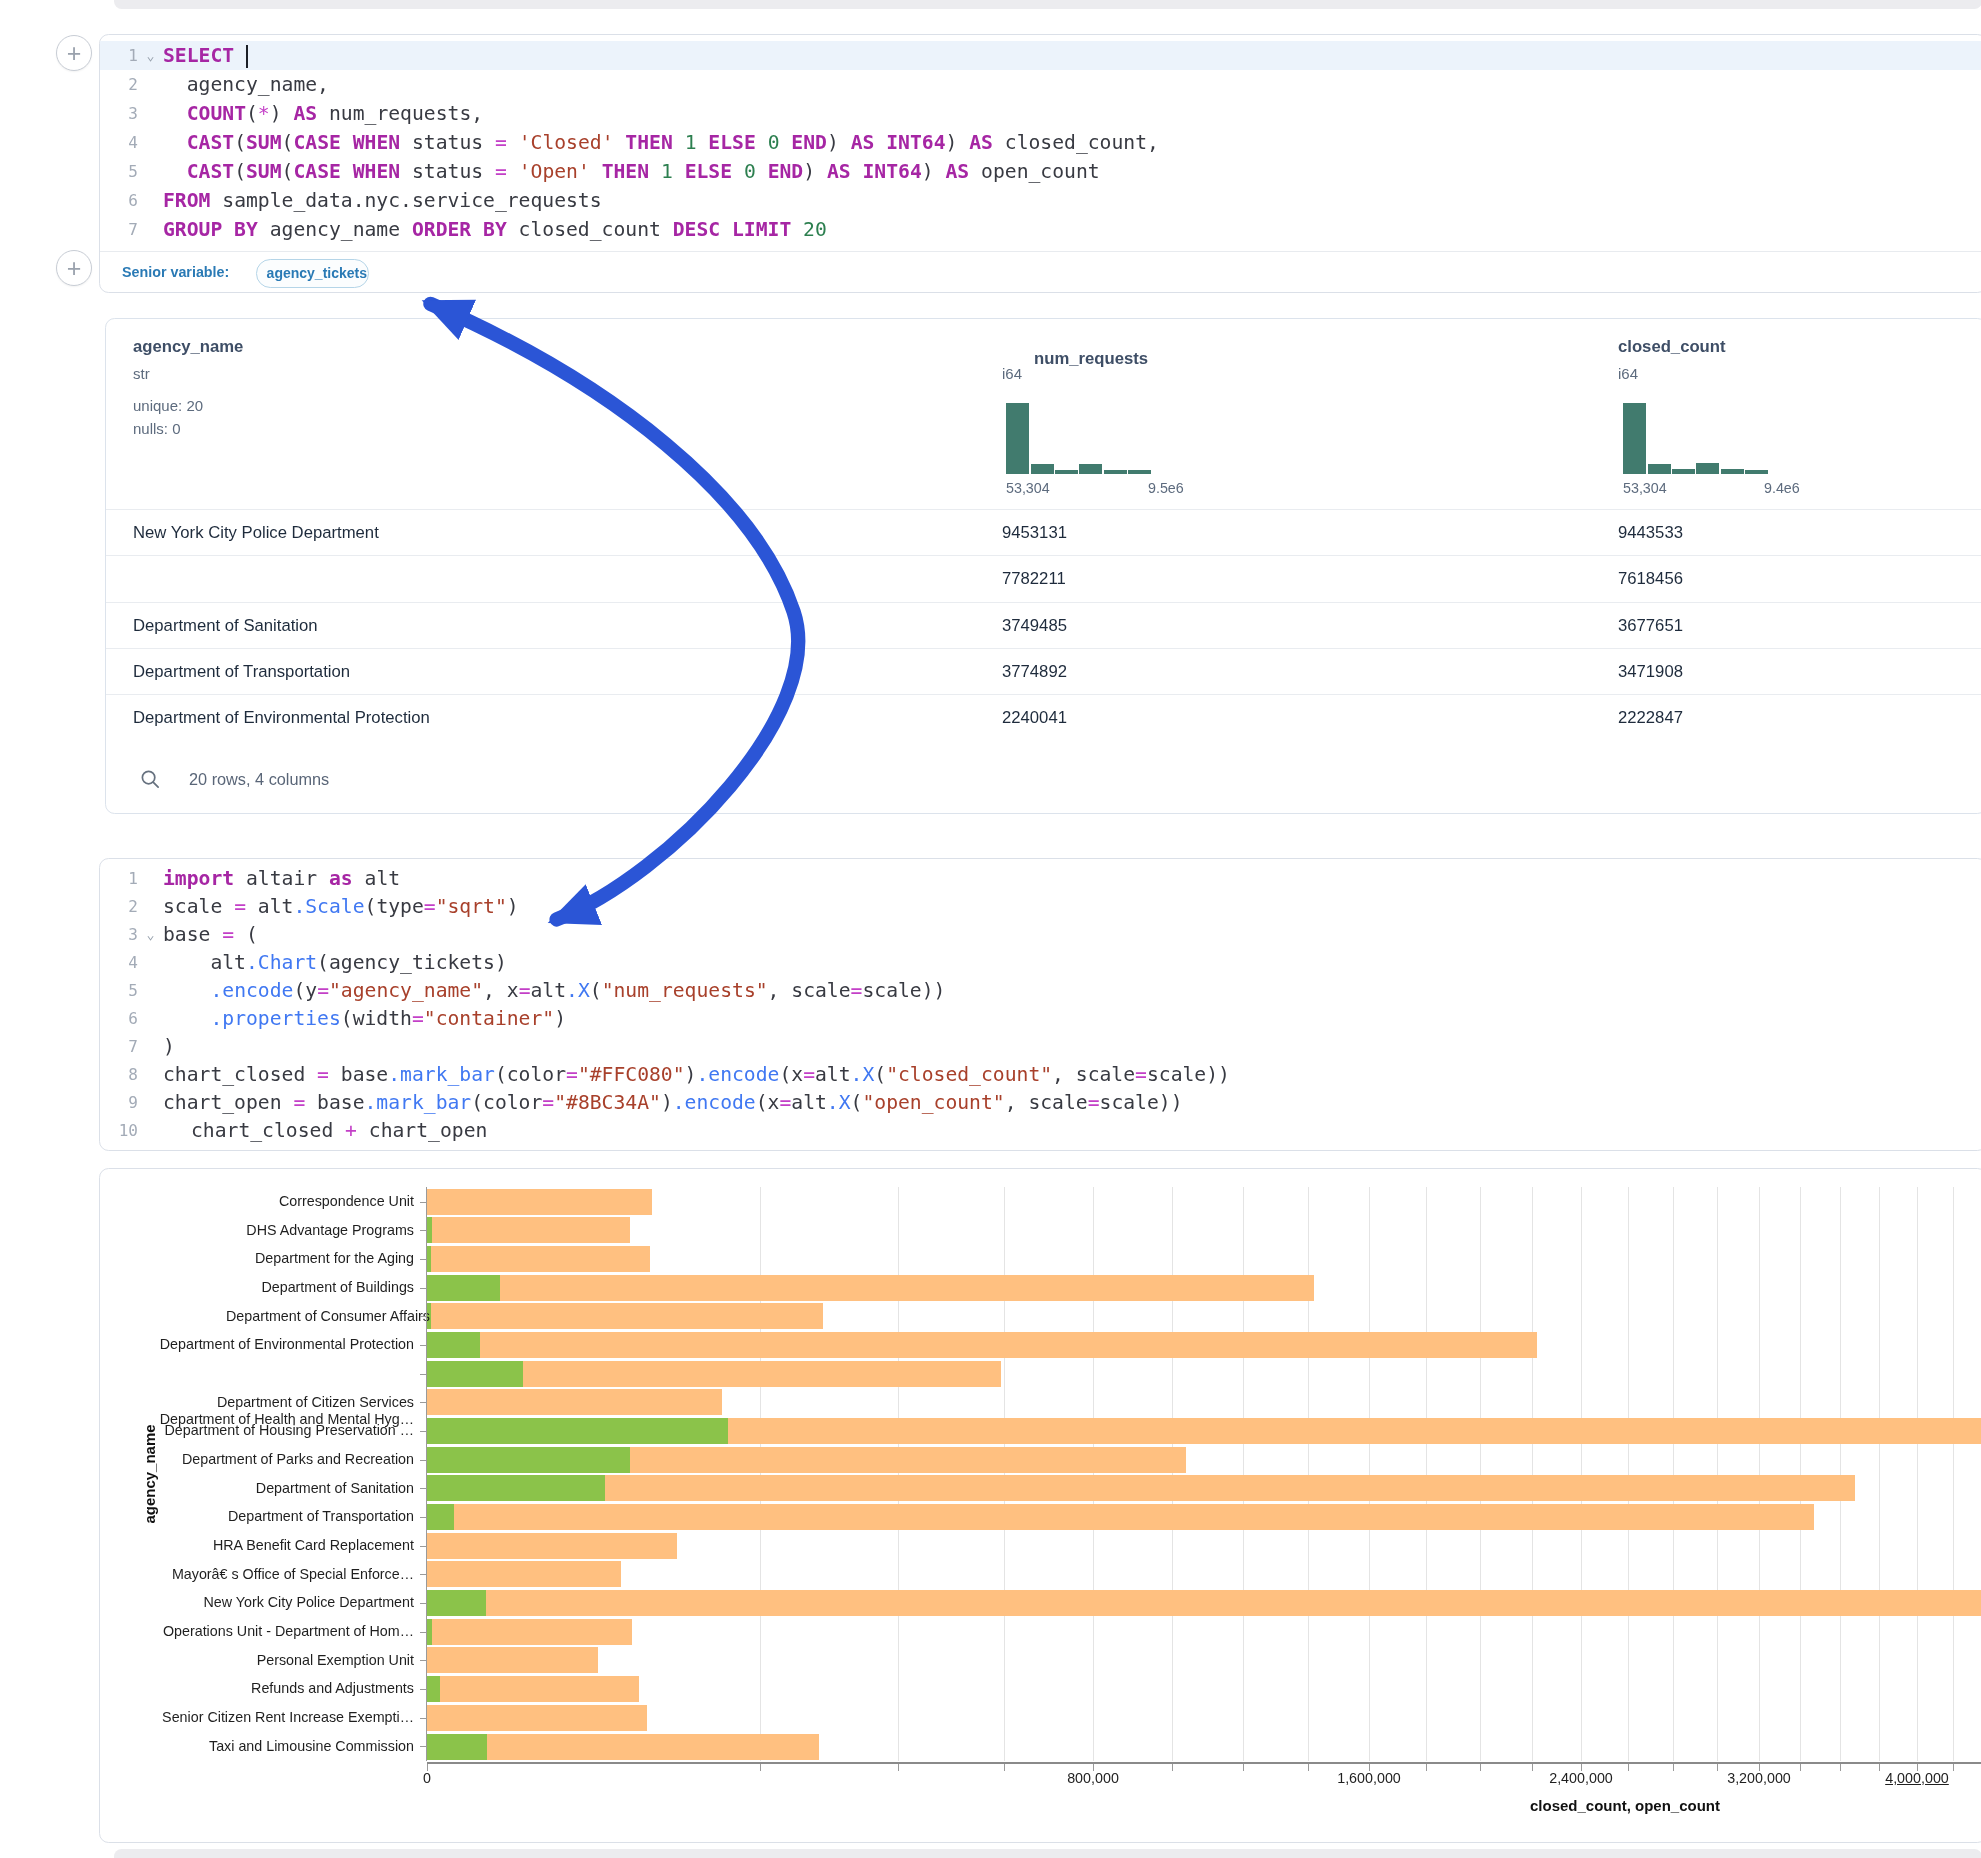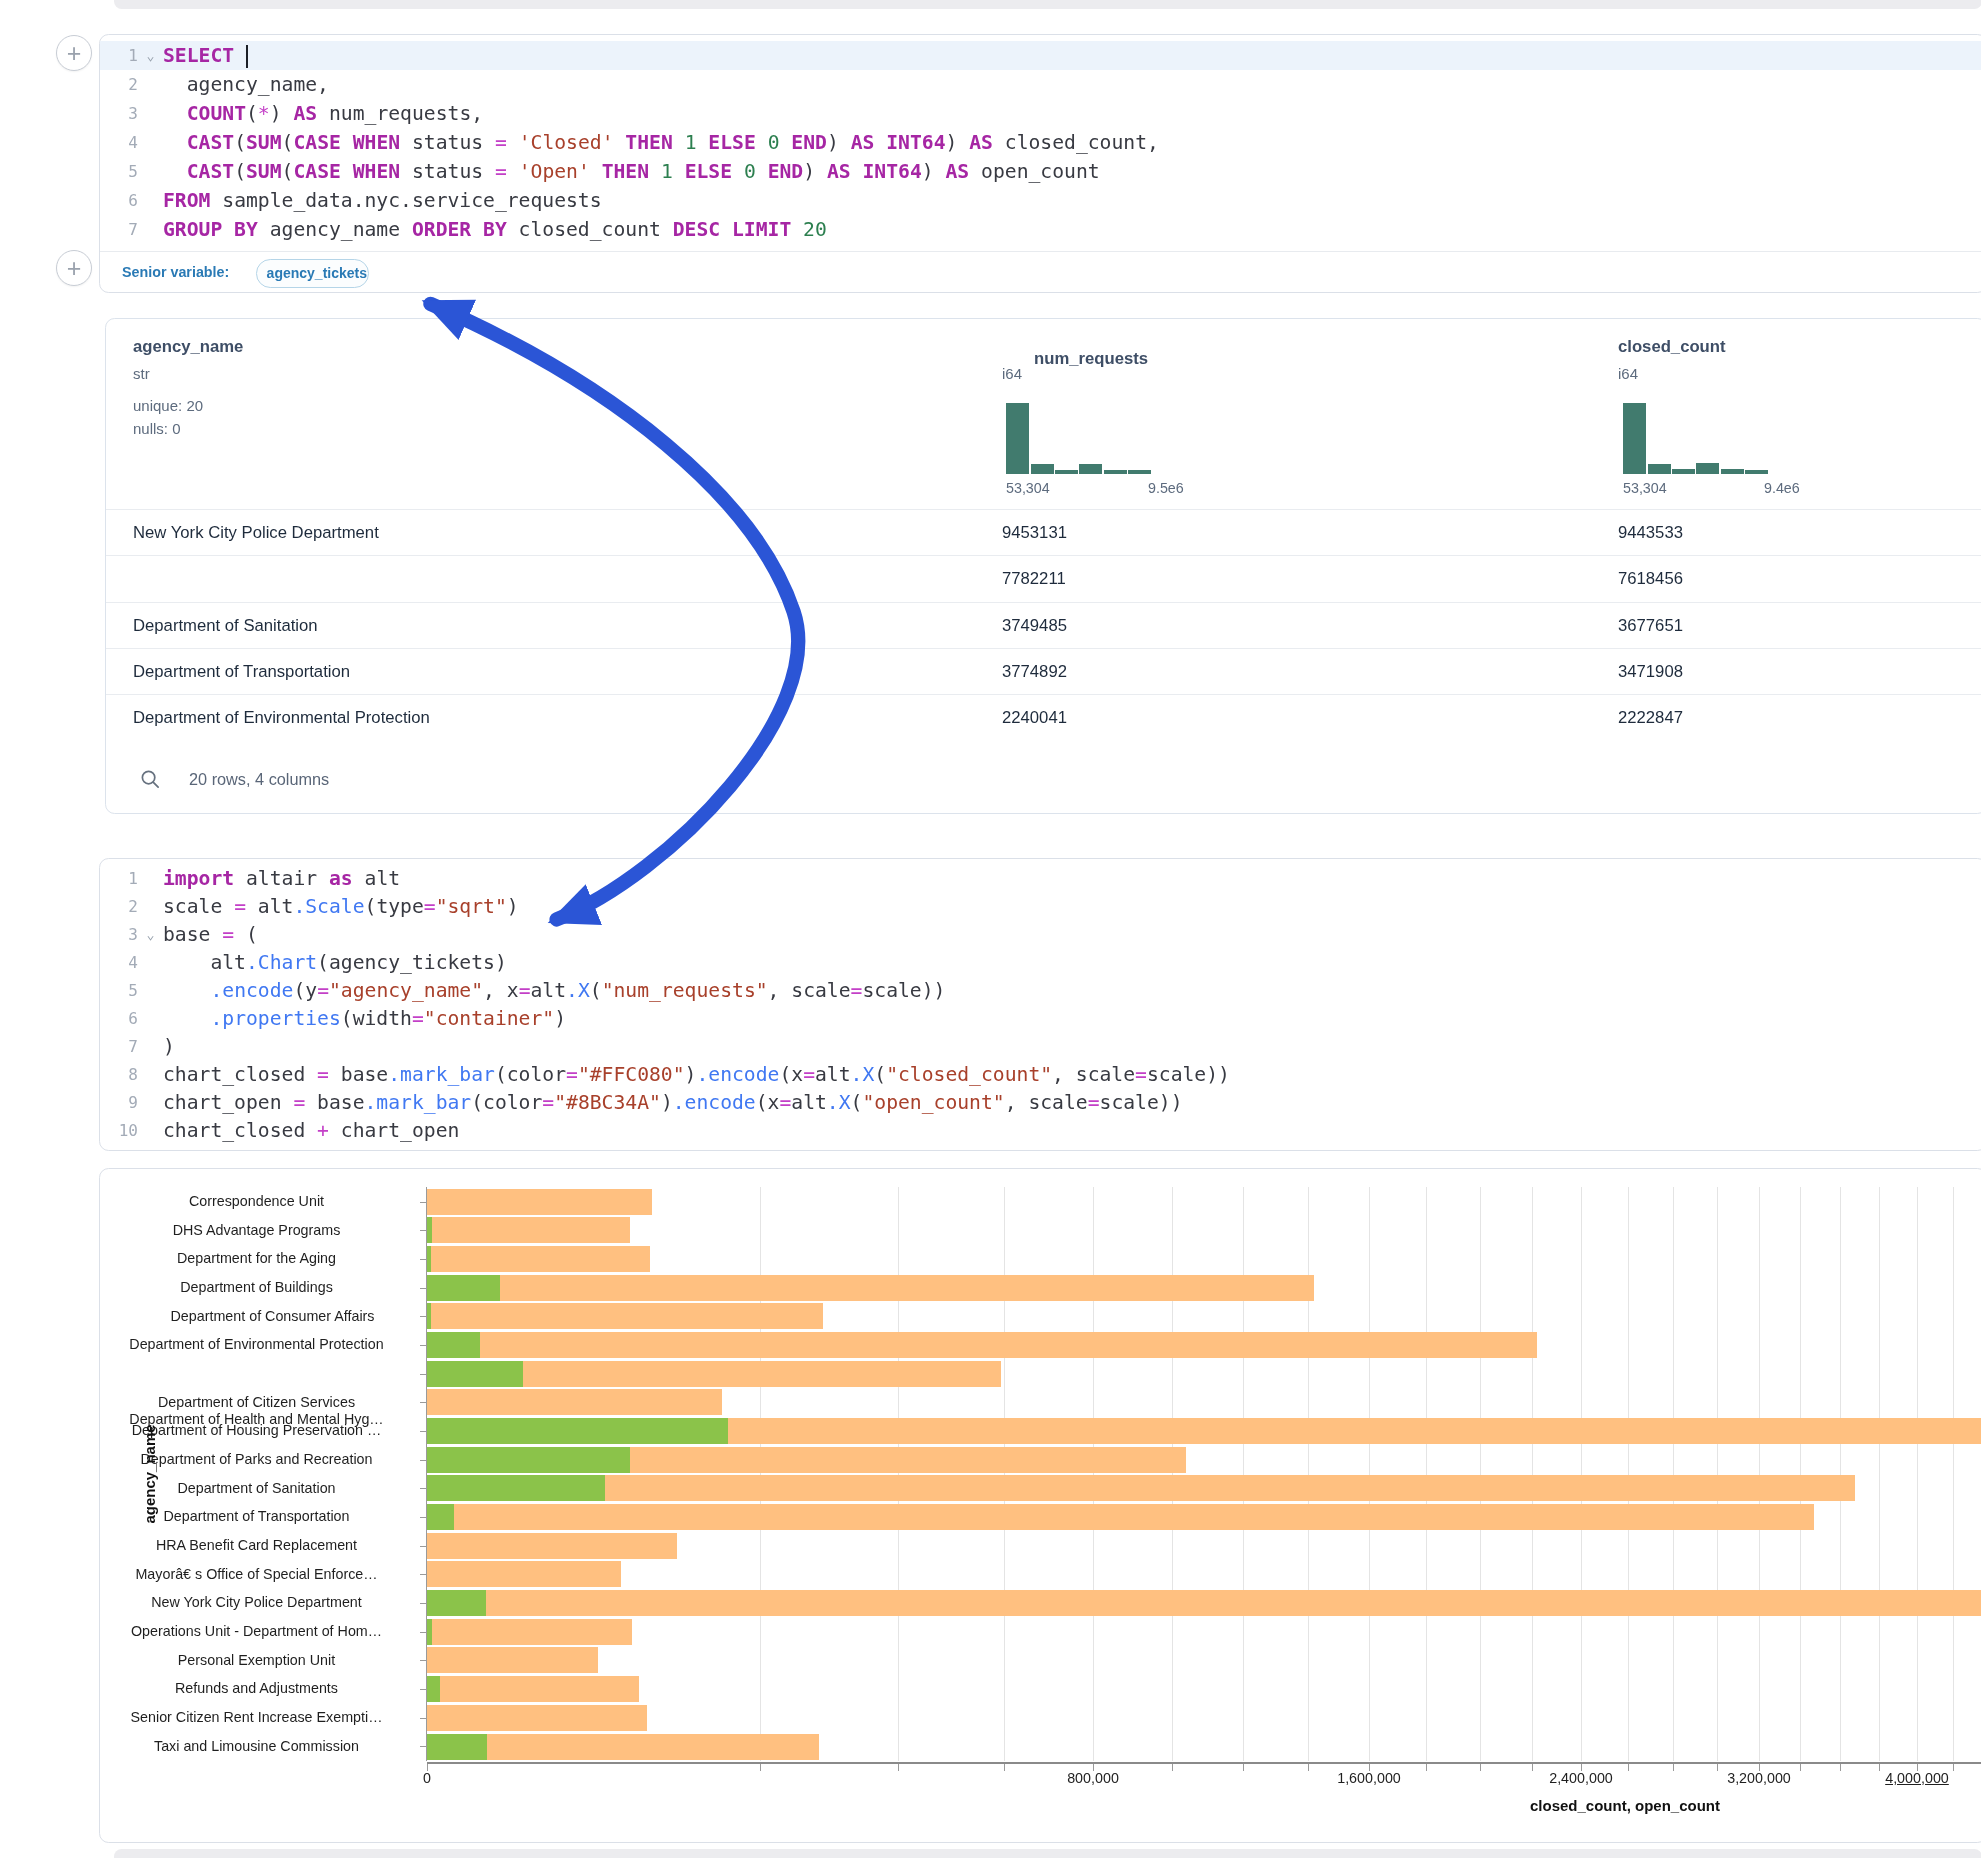--- a/index.html
+++ b/index.html
@@ -38,21 +38,21 @@
   .col-stat{position:absolute;font-size:15px;color:#5d6b7e;}
   .hist{position:absolute;height:73px;}
   .hist-bar{position:absolute;bottom:0;background:#417b6e;}
   .hist-lab{position:absolute;font-size:14.3px;color:#5d6b7e;}
   .t-row{position:absolute;left:0;right:0;height:46px;border-top:1px solid #e9ecf0;}
   .t-cell{position:absolute;top:0;height:46px;line-height:46px;font-size:16.7px;color:#1e2b3c;white-space:nowrap;}
   .t-footer-text{position:absolute;font-size:16.3px;color:#5a6678;}
   
   .grid-v{position:absolute;width:1px;background:#e4e4e4;}
   .bar{position:absolute;height:26px;}
-  .ylab{position:absolute;width:315px;text-align:center;font-size:14.3px;color:#1f1f1f;white-space:nowrap;overflow:hidden;}
+  .ylab{position:absolute;width:315px;text-align:right;font-size:14.3px;color:#1f1f1f;white-space:nowrap;overflow:hidden;}
   .ytick{position:absolute;height:1px;width:6.7px;background:#9a9a9a;}
   .xtick{position:absolute;width:1px;height:6.7px;background:#9a9a9a;}
   .xlab{position:absolute;font-size:14.3px;color:#1f1f1f;transform:translateX(-50%);}
   .axis-title{position:absolute;font-size:15px;font-weight:bold;color:#111;}
 </style>
 </head>
 <body>
 
 <div id="page">
 
@@ -145,21 +145,21 @@
     <div class="code-area" id="py-code" style="top:5.7px;">
         <div class="code-line" style="height: 28px; line-height: 28px;"><div class="ln">1</div><div class="caret-slot"></div><div style="white-space: pre;"><span class="tk-k">import</span><span class="tk-d"> altair </span><span class="tk-k">as</span><span class="tk-d"> alt</span></div></div>
         <div class="code-line" style="height: 28px; line-height: 28px;"><div class="ln">2</div><div class="caret-slot"></div><div style="white-space: pre;"><span class="tk-d">scale </span><span class="tk-o">=</span><span class="tk-d"> alt</span><span class="tk-b">.Scale</span><span class="tk-d">(type</span><span class="tk-o">=</span><span class="tk-s">"sqrt"</span><span class="tk-d">)</span></div></div>
         <div class="code-line" style="height: 28px; line-height: 28px;"><div class="ln">3</div><div class="caret-slot">⌄</div><div style="white-space: pre;"><span class="tk-d">base </span><span class="tk-o">=</span><span class="tk-d"> (</span></div></div>
         <div class="code-line" style="height: 28px; line-height: 28px;"><div class="ln">4</div><div class="caret-slot"></div><div style="white-space: pre;"><span class="tk-d">    alt</span><span class="tk-b">.Chart</span><span class="tk-d">(agency_tickets)</span></div></div>
         <div class="code-line" style="height: 28px; line-height: 28px;"><div class="ln">5</div><div class="caret-slot"></div><div style="white-space: pre;"><span class="tk-d">    </span><span class="tk-b">.encode</span><span class="tk-d">(y</span><span class="tk-o">=</span><span class="tk-s">"agency_name"</span><span class="tk-d">, x</span><span class="tk-o">=</span><span class="tk-d">alt</span><span class="tk-b">.X</span><span class="tk-d">(</span><span class="tk-s">"num_requests"</span><span class="tk-d">, scale</span><span class="tk-o">=</span><span class="tk-d">scale))</span></div></div>
         <div class="code-line" style="height: 28px; line-height: 28px;"><div class="ln">6</div><div class="caret-slot"></div><div style="white-space: pre;"><span class="tk-d">    </span><span class="tk-b">.properties</span><span class="tk-d">(width</span><span class="tk-o">=</span><span class="tk-s">"container"</span><span class="tk-d">)</span></div></div>
         <div class="code-line" style="height: 28px; line-height: 28px;"><div class="ln">7</div><div class="caret-slot"></div><div style="white-space: pre;"><span class="tk-d">)</span></div></div>
         <div class="code-line" style="height: 28px; line-height: 28px;"><div class="ln">8</div><div class="caret-slot"></div><div style="white-space: pre;"><span class="tk-d">chart_closed </span><span class="tk-o">=</span><span class="tk-d"> base</span><span class="tk-b">.mark_bar</span><span class="tk-d">(color</span><span class="tk-o">=</span><span class="tk-s">"#FFC080"</span><span class="tk-d">)</span><span class="tk-b">.encode</span><span class="tk-d">(x</span><span class="tk-o">=</span><span class="tk-d">alt</span><span class="tk-b">.X</span><span class="tk-d">(</span><span class="tk-s">"closed_count"</span><span class="tk-d">, scale</span><span class="tk-o">=</span><span class="tk-d">scale))</span></div></div>
         <div class="code-line" style="height: 28px; line-height: 28px;"><div class="ln">9</div><div class="caret-slot"></div><div style="white-space: pre;"><span class="tk-d">chart_open </span><span class="tk-o">=</span><span class="tk-d"> base</span><span class="tk-b">.mark_bar</span><span class="tk-d">(color</span><span class="tk-o">=</span><span class="tk-s">"#8BC34A"</span><span class="tk-d">)</span><span class="tk-b">.encode</span><span class="tk-d">(x</span><span class="tk-o">=</span><span class="tk-d">alt</span><span class="tk-b">.X</span><span class="tk-d">(</span><span class="tk-s">"open_count"</span><span class="tk-d">, scale</span><span class="tk-o">=</span><span class="tk-d">scale))</span></div></div>
-        <div class="code-line" style="height: 28px; line-height: 28px;"><div class="ln">10</div><div class="caret-slot"></div><div style="white-space: pre;"><span class="tk-d">chart_closed </span><span class="tk-o">+</span><span class="tk-d"> chart_open</span></div></div>
+        <div class="code-line" style="height: 28px; line-height: 28px;"><div class="ln">10</div><div class="caret-slot"></div><div style="white-space: pre; margin-left: 28px;"><span class="tk-d">chart_closed </span><span class="tk-o">+</span><span class="tk-d"> chart_open</span></div></div>
       </div>
   </div>
 
   <div class="card" style="left:99px;top:1168px;width:1888px;height:675px;border-radius:9.6px;"></div>
   <div id="chart-layer" style="position:absolute;left:0;top:0;width:1982px;height:1858px;pointer-events:none;">
       <div class="grid-v" style="left: 760px; top: 1187px; height: 574px;"></div>
       <div class="grid-v" style="left: 898px; top: 1187px; height: 574px;"></div>
       <div class="grid-v" style="left: 1004px; top: 1187px; height: 574px;"></div>
       <div class="grid-v" style="left: 1093px; top: 1187px; height: 574px;"></div>
       <div class="grid-v" style="left: 1172px; top: 1187px; height: 574px;"></div>

